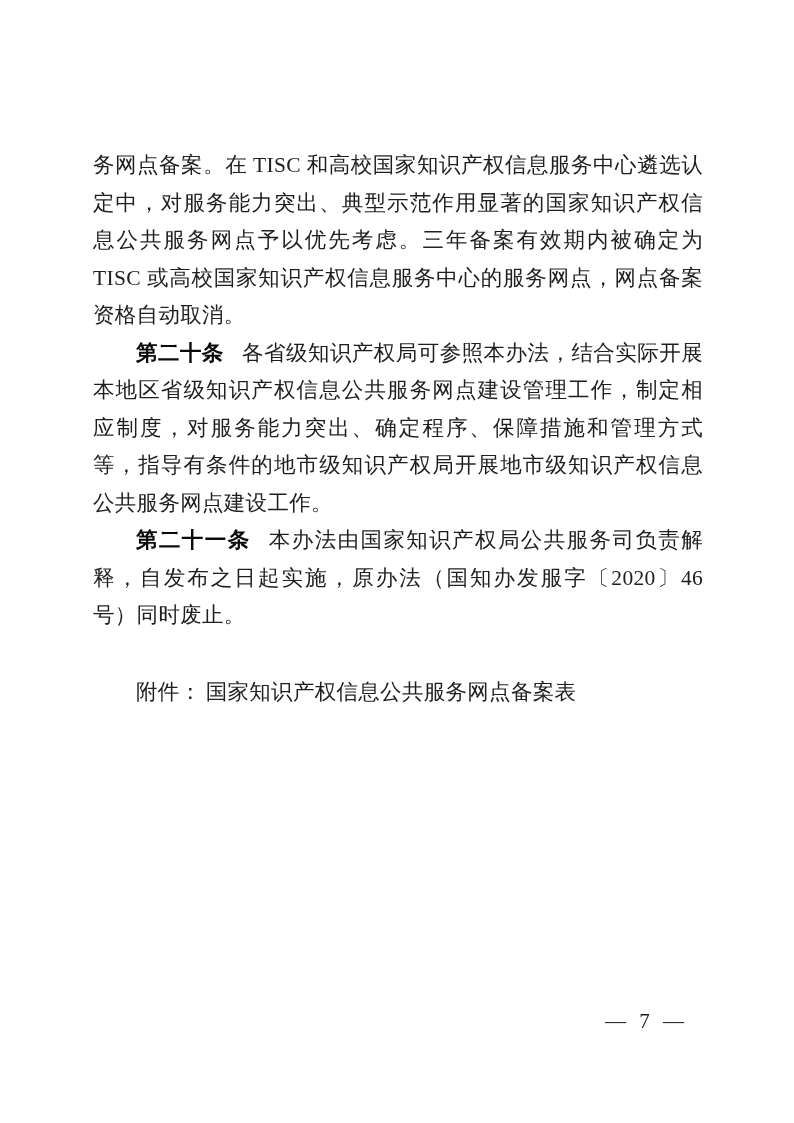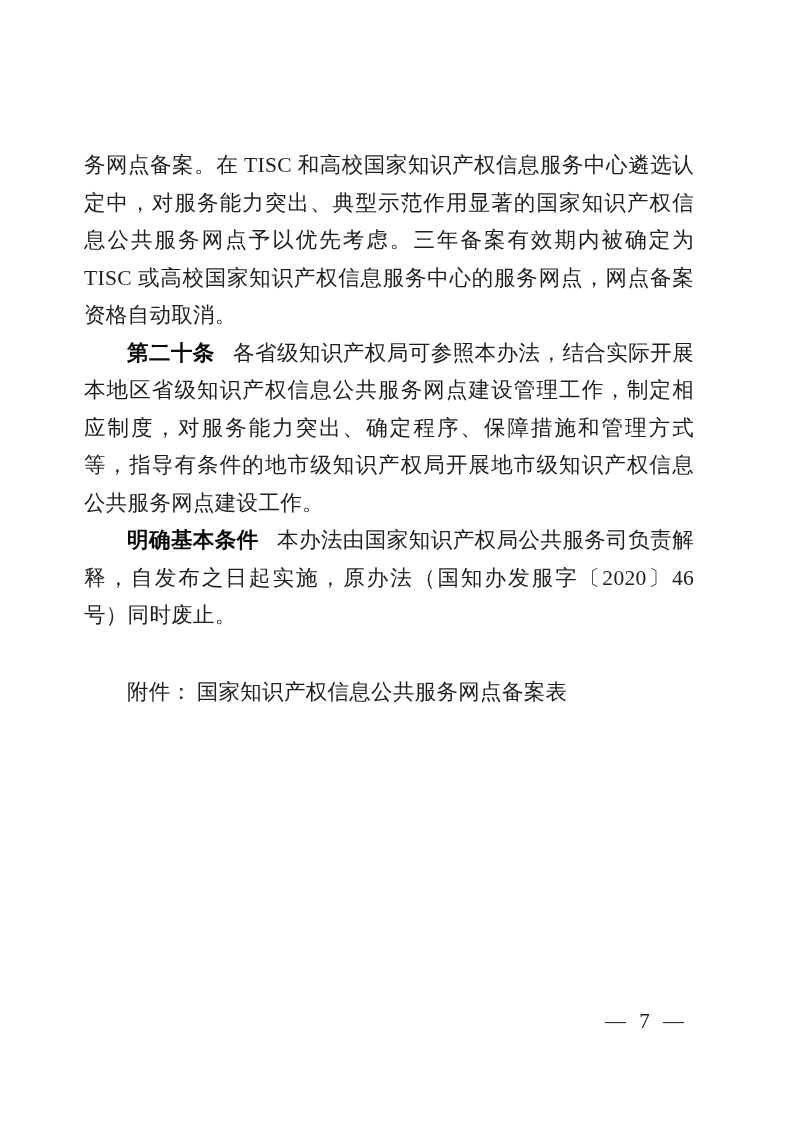--- a/index.html
+++ b/index.html
@@ -11,21 +11,21 @@
     position: relative;
     width: 794px;
     height: 1123px;
     background: #ffffff;
     overflow: hidden;
     font-family: "Liberation Serif", "DejaVu Serif", serif;
     color: #1e1e1e;
   }
   .content {
     position: absolute;
-    left: 84px;
+    left: 93px;
     top: 147px;
     width: 610px;
   }
   .para {
     margin: 0;
     font-size: 21.5px;
     line-height: 37.5px;
     text-align: justify;
     text-align-last: left;
     letter-spacing: 0.3px;
@@ -61,20 +61,20 @@
 </head>
 <body>
 
 <div class="page">
   <div class="content">
 
     <p class="para">务网点备案。在 TISC 和高校国家知识产权信息服务中心遴选认定中，对服务能力突出、典型示范作用显著的国家知识产权信息公共服务网点予以优先考虑。三年备案有效期内被确定为 TISC 或高校国家知识产权信息服务中心的服务网点，网点备案资格自动取消。</p>
 
     <p class="para indent"><span class="art-head">第二十条</span><span>各省级知识产权局可参照本办法，结合实际开展本地区省级知识产权信息公共服务网点建设管理工作，制定相应制度，对服务能力突出、确定程序、保障措施和管理方式等，指导有条件的地市级知识产权局开展地市级知识产权信息公共服务网点建设工作。</span></p>
 
-    <p class="para indent"><span class="art-head">明确基本条件</span><span>本办法由国家知识产权局公共服务司负责解释，自发布之日起实施，原办法（国知办发服字〔2020〕46 号）同时废止。</span></p>
+    <p class="para indent"><span class="art-head">第二十一条</span><span>本办法由国家知识产权局公共服务司负责解释，自发布之日起实施，原办法（国知办发服字〔2020〕46 号）同时废止。</span></p>
 
     <p class="para indent attachment"><span class="attachment-label">附件：</span><span>国家知识产权信息公共服务网点备案表</span></p>
 
   </div>
 
   <div class="page-number">— 7 —</div>
 </div>
 
 </body></html>

